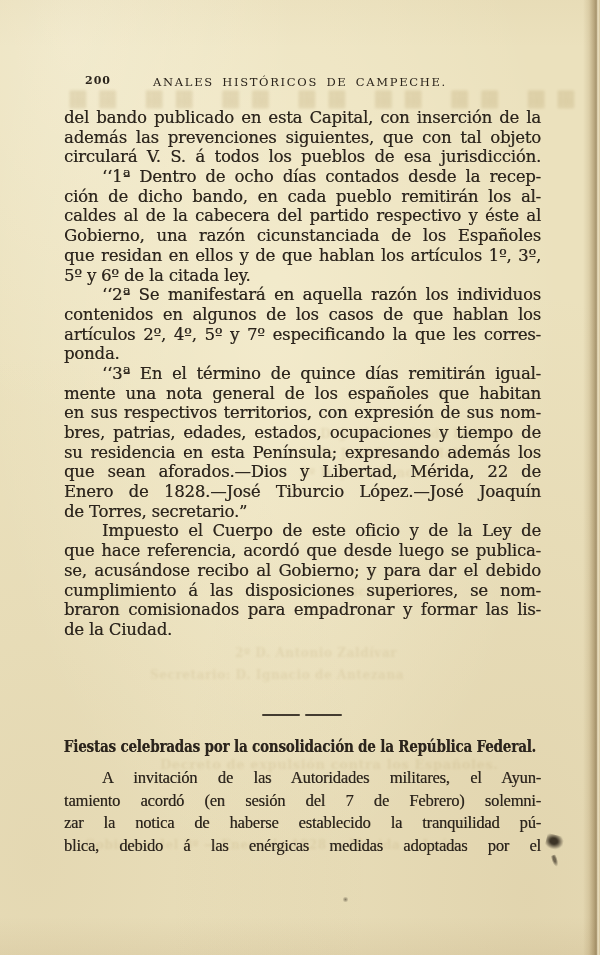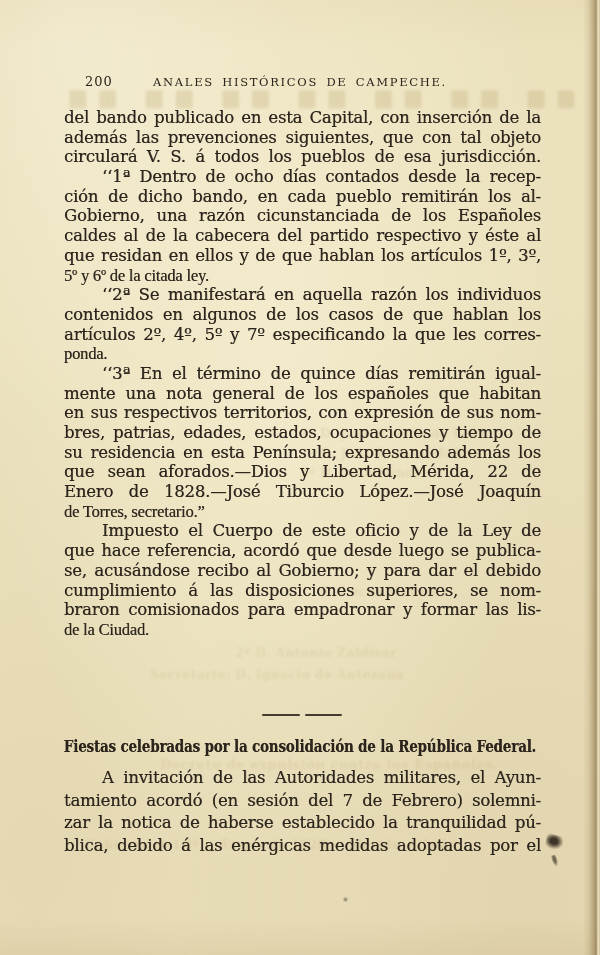--- a/index.html
+++ b/index.html
@@ -24,44 +24,44 @@
       rgba(140,110,60,0) 0%,
       rgba(140,110,60,0.16) 35%,
       rgba(122,94,48,0.40) 62%,
       rgba(104,78,36,0.52) 78%,
       rgba(238,228,198,0.95) 88%,
       rgba(210,193,152,0.9) 100%);
   }
   .running-header{position:absolute;top:73px;left:64px;right:64px;height:20px;}
   .page-number{
     position:absolute;left:21px;top:1px;
-    font-size:13px;font-weight:normal;letter-spacing:1px;
+    font-size:11px;font-weight:bold;letter-spacing:1px;
   }
   .running-title{
     position:absolute;left:0;right:0;top:2px;text-align:center;
     font-size:11.5px;font-weight:normal;letter-spacing:1.7px;word-spacing:3px;
   }
   
   .ornament-row{
     position:absolute;top:86px;left:68px;right:0;height:32px;
     font-family:"DejaVu Sans","Liberation Sans",sans-serif;
     font-size:21px;letter-spacing:10px;white-space:nowrap;overflow:hidden;
     color:var(--bleed,#a99056);opacity:0.32;filter:blur(1.5px);
     transform:scaleY(1.08);
   }
   .body-text{position:absolute;top:108px;left:64px;width:477px;}
-  .section-text{position:absolute;top:767px;left:64px;width:477px;}
+  .section-text{position:absolute;top:767px;left:64px;width:477px;font-family:Liberation Serif, serif;}
   .section-text .line{height:22.6px;line-height:22.6px;}
   .line{
     height:19.7px;line-height:19.7px;
     font-size:16.5px;letter-spacing:-0.2px;
     text-align:justify;text-align-last:justify;
     text-shadow:0.35px 0.2px 0 rgba(43,36,28,0.55);
   }
-  .line.endline{text-align-last:left;font-family:Liberation Serif, serif;}
+  .line.endline{text-align-last:left;}
   .line.indent{text-indent:38px;}
   .divider{position:absolute;top:714px;left:262px;width:80px;height:2px;display:flex;gap:5px;}
   .divider i{display:block;flex:1;height:2px;background:var(--ink,#2b241c);opacity:0.88;border-radius:1px;}
   .section-heading{
     position:absolute;top:737px;left:0;width:600px;text-align:center;
     font-size:16px;font-weight:bold;letter-spacing:-0.2px;
     transform:scaleX(0.84);
     text-shadow:0.3px 0.2px 0 rgba(43,36,28,0.6);
   }
   .ghost-layer{position:absolute;inset:0;pointer-events:none;}
@@ -107,22 +107,22 @@
     <span class="page-number">200</span>
     <span class="running-title">ANALES HISTÓRICOS DE CAMPECHE.</span>
   </div>
 
   <div class="body-text">
       <div class="line">del bando publicado en esta Capital, con inserción de la</div>
       <div class="line">además las prevenciones siguientes, que con tal objeto</div>
       <div class="line">circulará V. S. á todos los pueblos de esa jurisdicción.</div>
       <div class="line indent">‘‘1ª Dentro de ocho días contados desde la recep-</div>
       <div class="line">ción de dicho bando, en cada pueblo remitirán los al-</div>
+      <div class="line">caldes al de la cabecera del partido respectivo y éste al</div>
       <div class="line">Gobierno, una razón cicunstanciada de los Españoles</div>
-      <div class="line">caldes al de la cabecera del partido respectivo y éste al</div>
       <div class="line">que residan en ellos y de que hablan los artículos 1º, 3º,</div>
       <div class="line endline">5º y 6º de la citada ley.</div>
       <div class="line indent">‘‘2ª Se manifestará en aquella razón los individuos</div>
       <div class="line">contenidos en algunos de los casos de que hablan los</div>
       <div class="line">artículos 2º, 4º, 5º y 7º especificando la que les corres-</div>
       <div class="line endline">ponda.</div>
       <div class="line indent">‘‘3ª En el término de quince días remitirán igual-</div>
       <div class="line">mente una nota general de los españoles que habitan</div>
       <div class="line">en sus respectivos territorios, con expresión de sus nom-</div>
       <div class="line">bres, patrias, edades, estados, ocupaciones y tiempo de</div>

